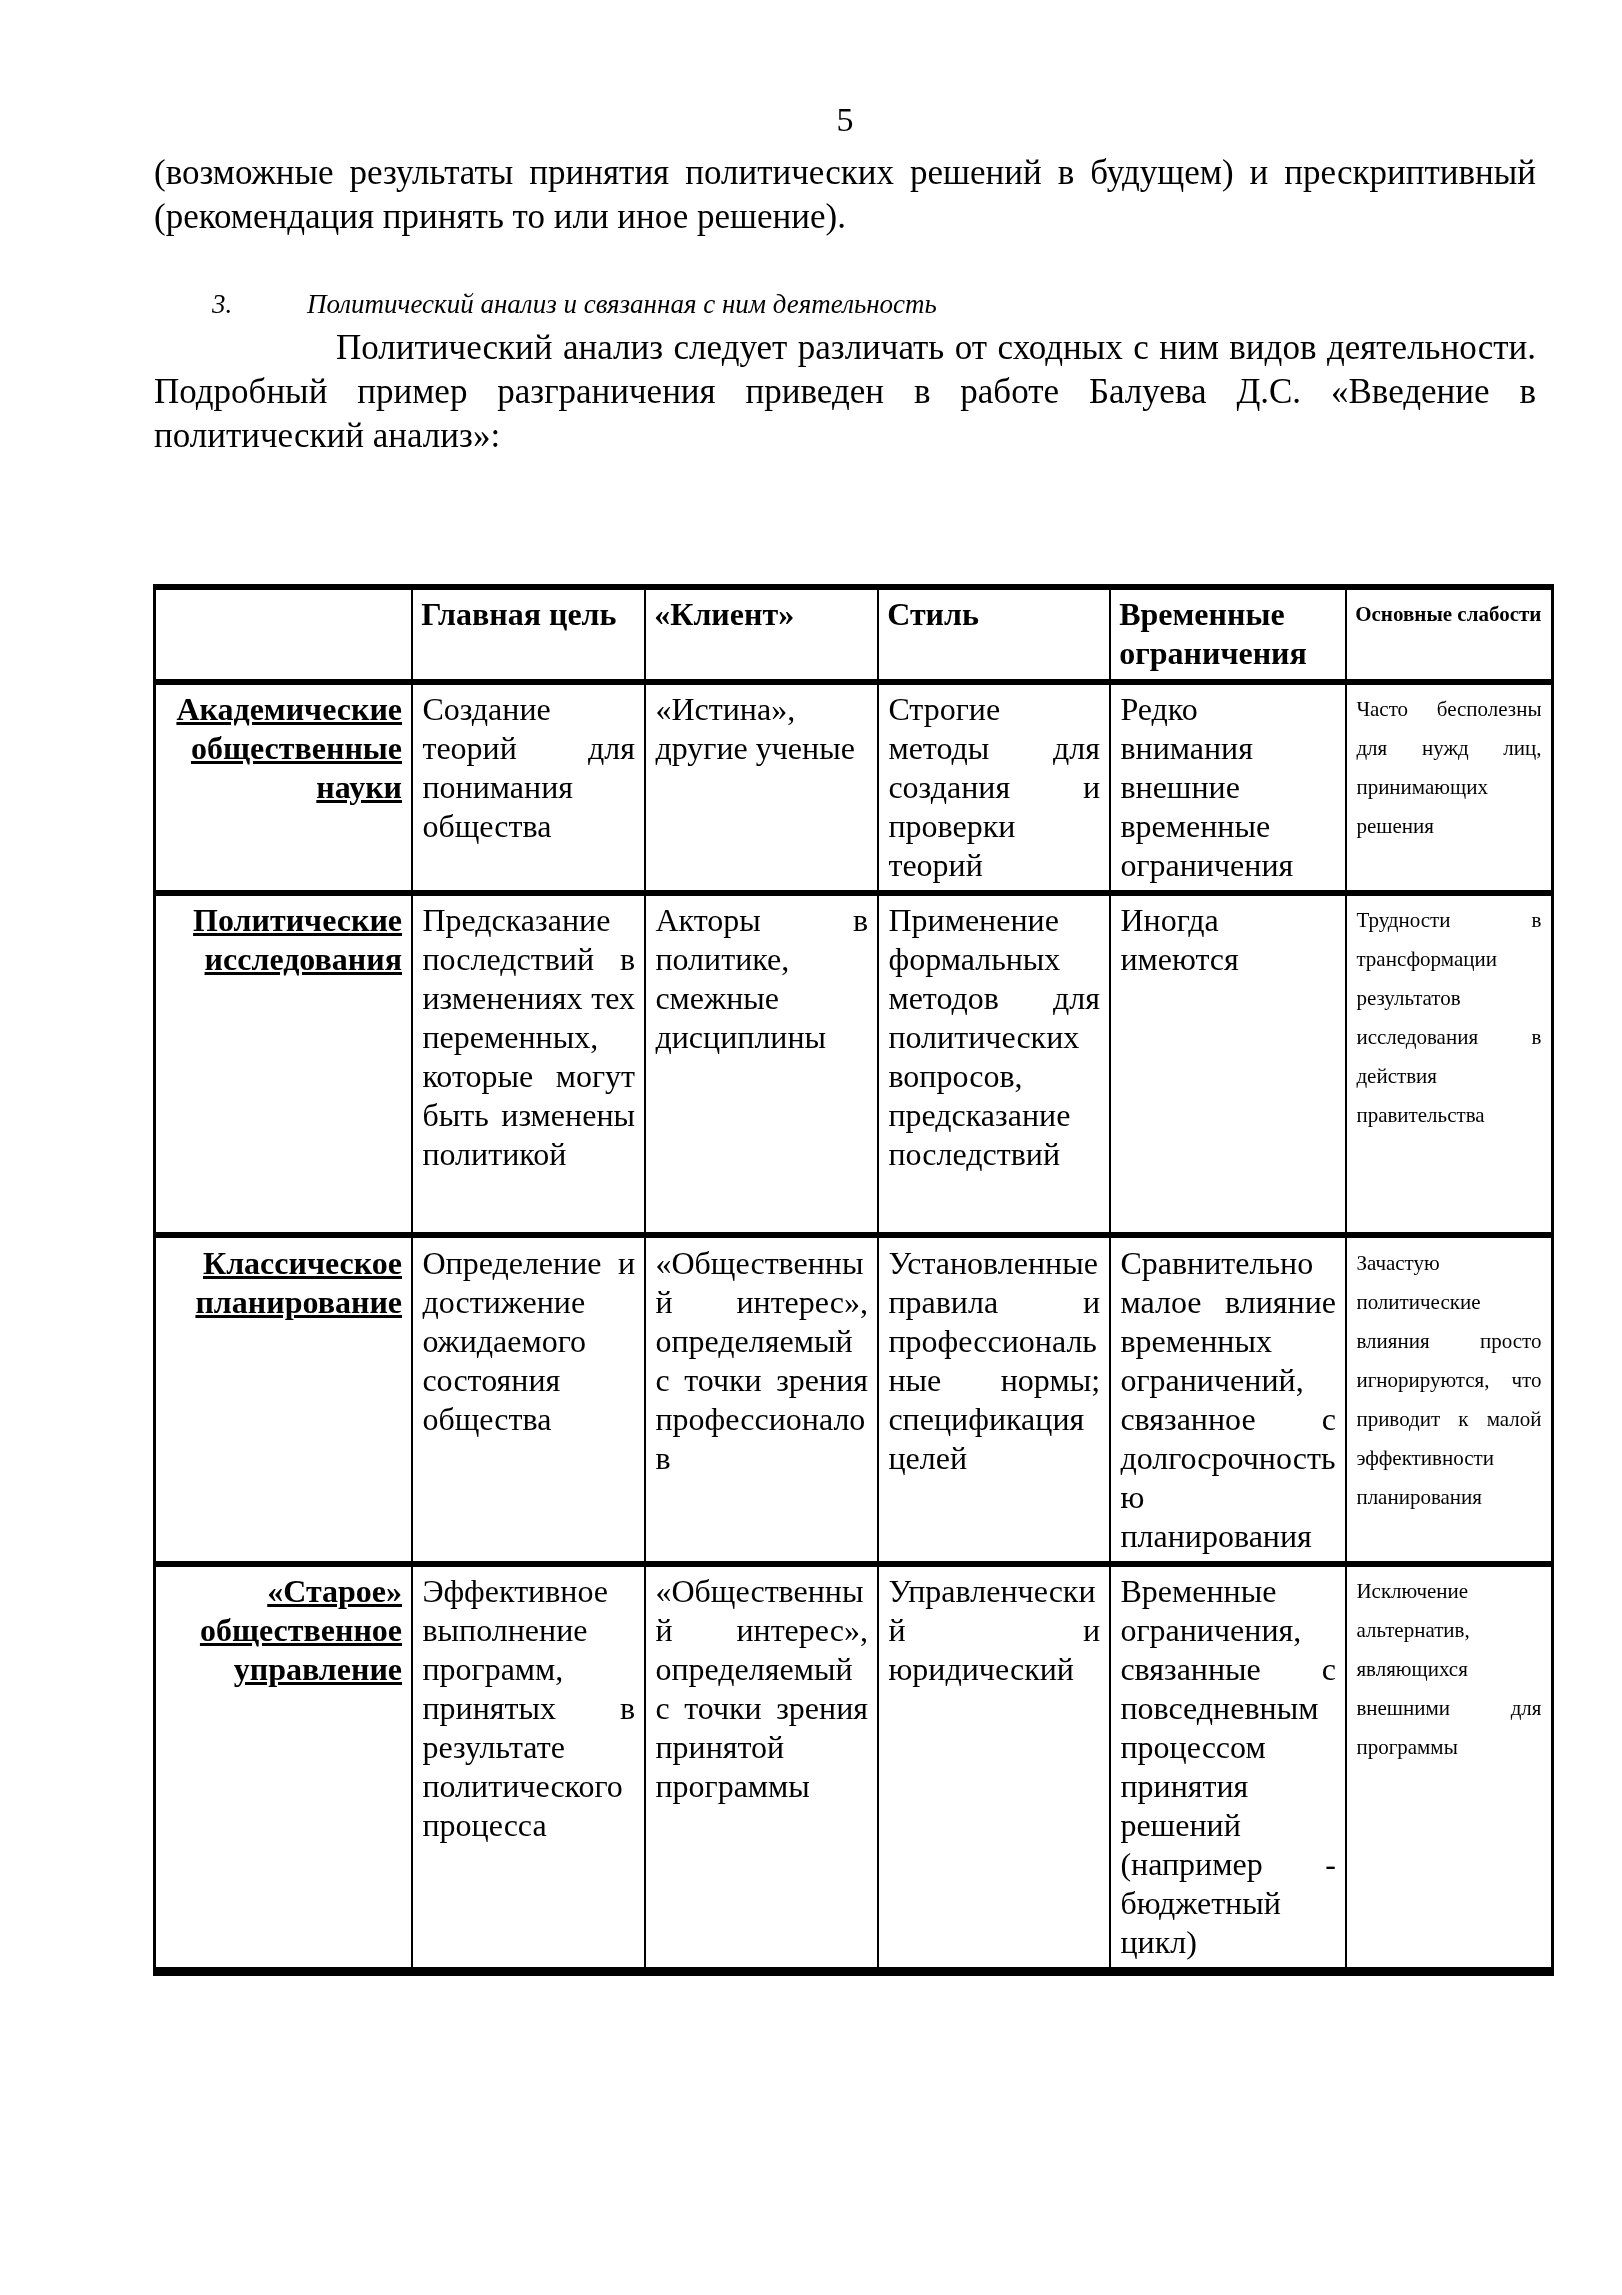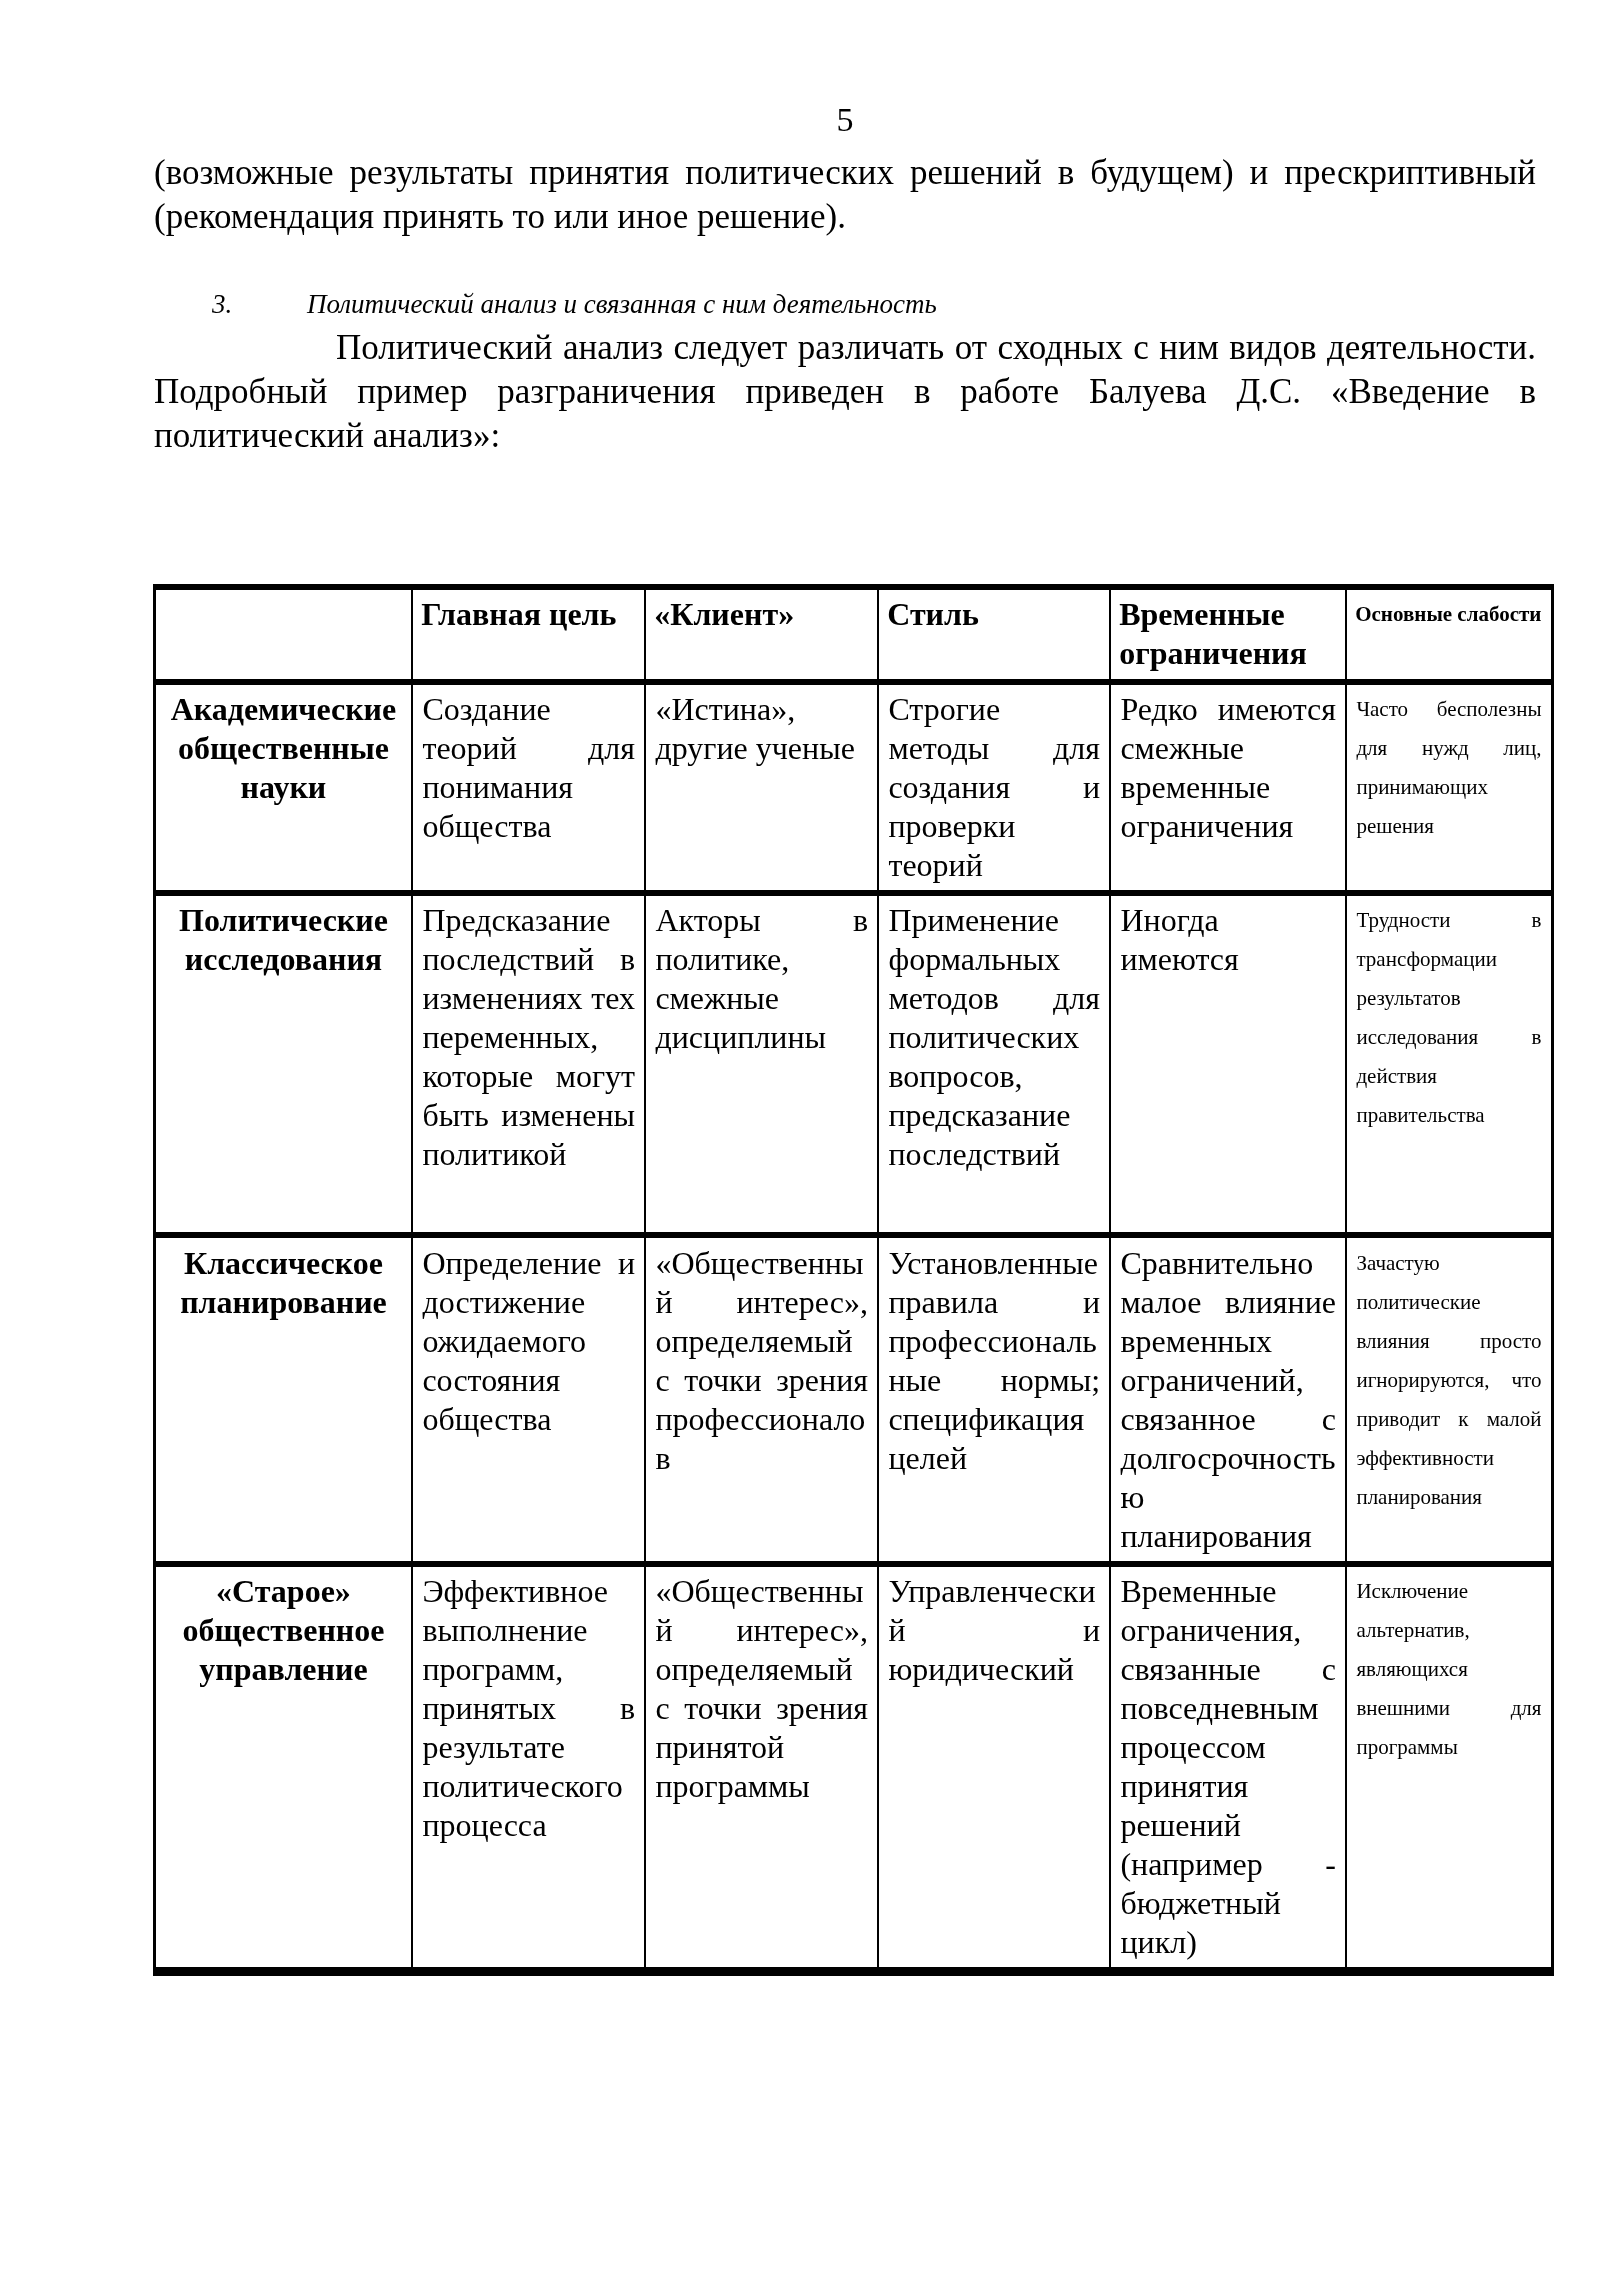--- a/index.html
+++ b/index.html
@@ -31,21 +31,21 @@
     border:2.6px solid #000;
     border-top-width:6.5px;border-bottom-width:6.5px;
     vertical-align:top;
     padding:5.2px 9.2px;
     font-size:32px;line-height:39px;
     text-align:justify;
     overflow-wrap:break-word;word-wrap:break-word;
     hyphens:none;
   }
   .cmp th{font-weight:bold;text-align:left;padding-left:8px;}
-  .cmp td.row-label{font-weight:bold;text-align:center;}
+  .cmp td.row-label{font-weight:bold;text-align:right;text-decoration:underline;}
   .cmp td.c-weak,.cmp th.h-weak{font-size:21px;}
   .r1 td{height:175px;} .r2 td{height:326px;} .r3 td{height:289px;}
   .r4 td{height:372px;} .r5 td{height:126px;} .r6 td{height:97px;}
 </style>
 </head>
 <body>
 
 <div class="page">
   <div class="content">
 
@@ -75,21 +75,21 @@
           <th>Временные ограничения</th>
           <th class="h-weak">Основные слабости</th>
         </tr>
       </thead>
       <tbody>
         <tr class="r1">
           <td class="row-label">Академические общественные науки</td>
           <td>Создание теорий для понимания общества</td>
           <td>«Истина», другие ученые</td>
           <td>Строгие методы для создания и проверки теорий</td>
-          <td>Редко имеются смежные временные ограничения</td>
+          <td>Редко внимания внешние временные ограничения</td>
           <td class="c-weak">Часто бесполезны для нужд лиц, принимающих решения</td>
         </tr>
         <tr class="r2">
           <td class="row-label">Политические исследования</td>
           <td>Предсказание последствий в изменениях тех переменных, которые могут быть изменены политикой</td>
           <td>Акторы в политике, смежные дисциплины</td>
           <td>Применение формальных методов для политических вопросов, предсказание последствий</td>
           <td>Иногда имеются</td>
           <td class="c-weak">Трудности в трансформации результатов исследования в действия правительства</td>
         </tr>

